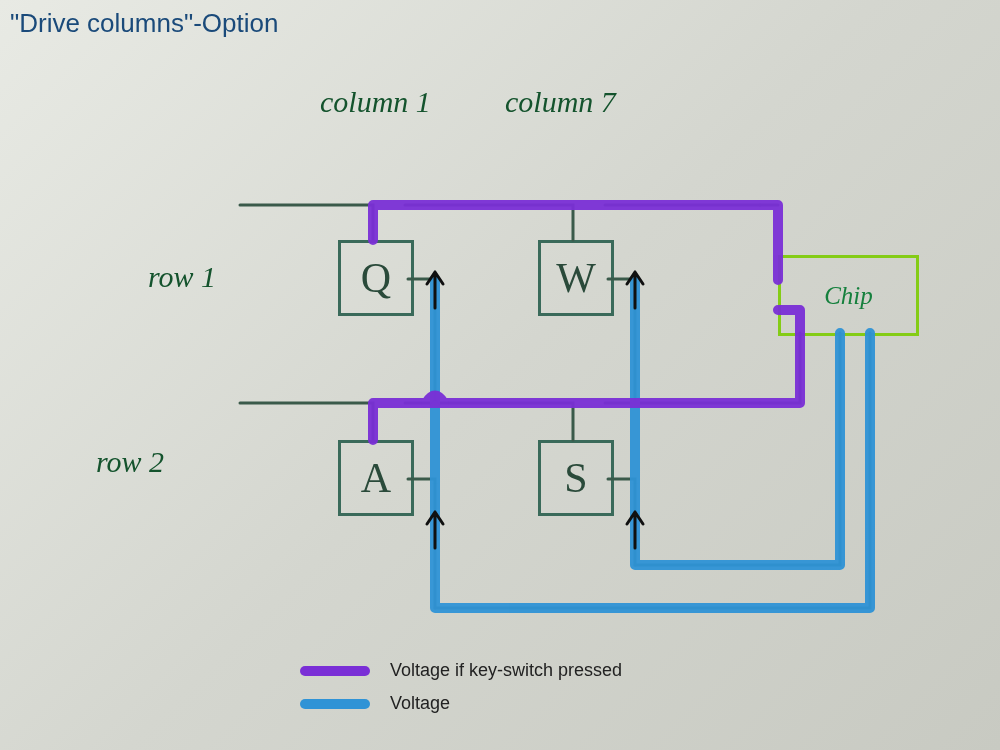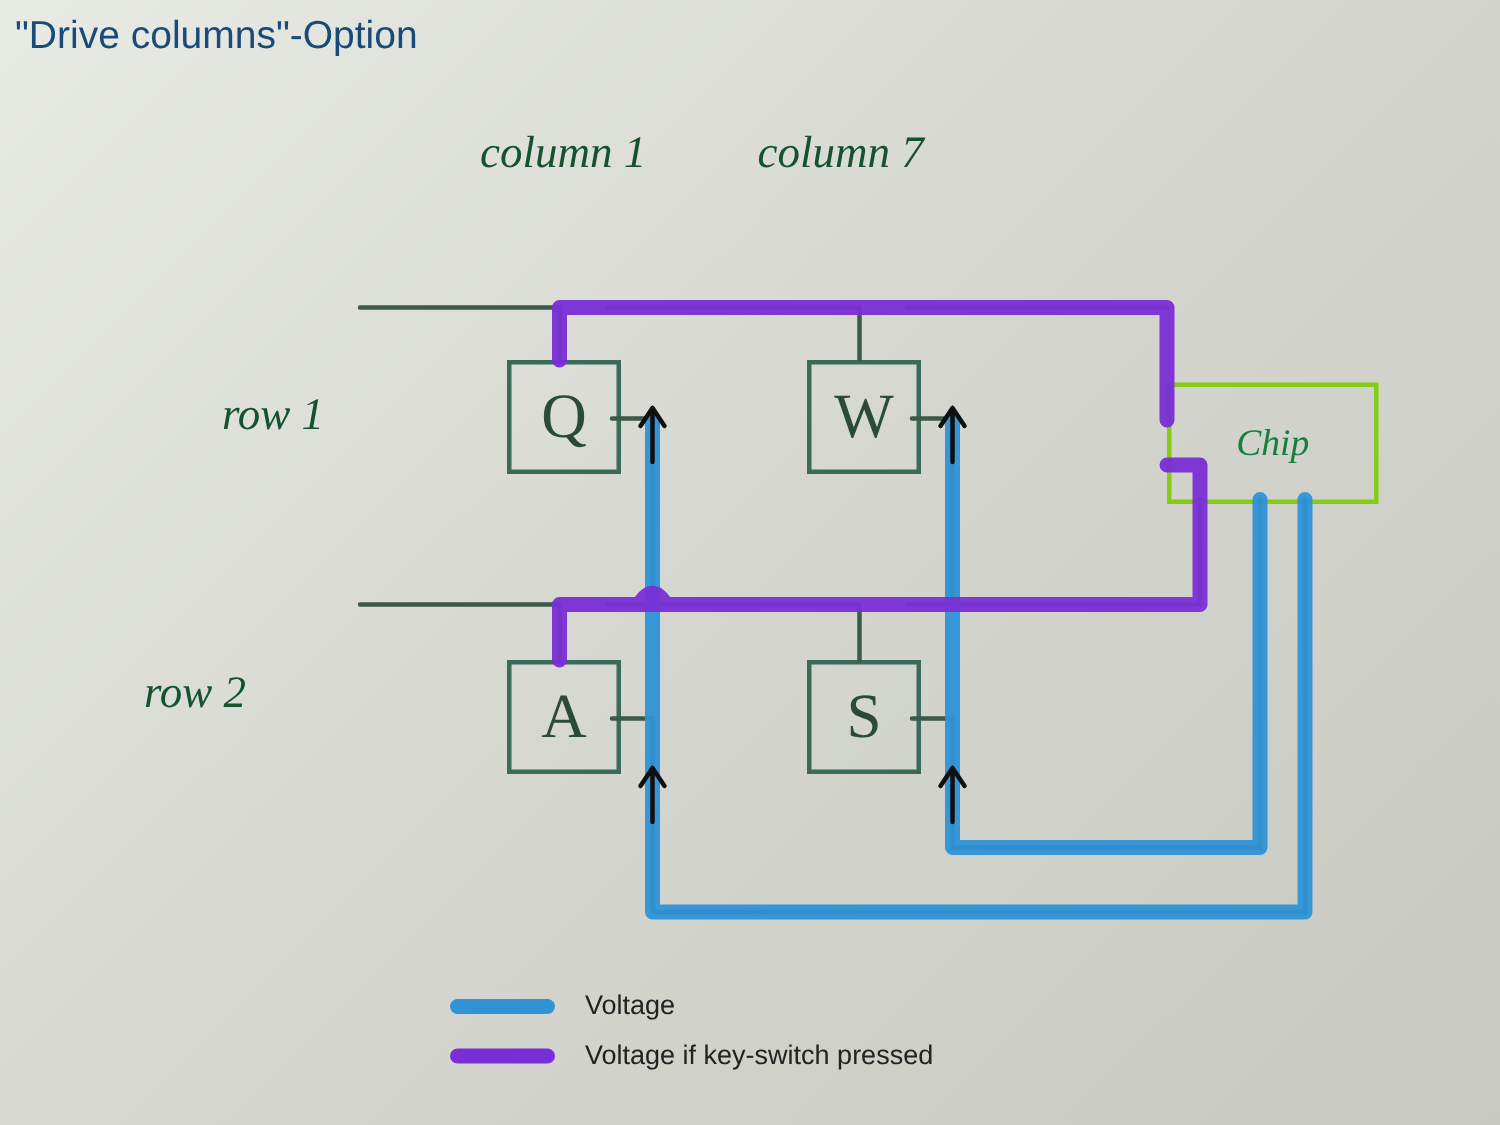--- a/index.html
+++ b/index.html
@@ -157,20 +157,20 @@
   <g stroke="#101010" stroke-width="3" fill="none" stroke-linecap="round">
     <path d="M435,308 L435,272 M435,272 L427,284 M435,272 L443,284"></path>
     <path d="M635,308 L635,272 M635,272 L627,284 M635,272 L643,284"></path>
     <path d="M435,548 L435,512 M435,512 L427,524 M435,512 L443,524"></path>
     <path d="M635,548 L635,512 M635,512 L627,524 M635,512 L643,524"></path>
   </g>
 </svg>
 
 <div class="legend">
   <div class="legend-row">
+    <div class="legend-swatch" style="background:#7a2fd6;"></div>
+    <span>Voltage if key-switch pressed</span>
+  </div>
+  <div class="legend-row">
     <div class="legend-swatch" style="background:#2f93d6;"></div>
     <span>Voltage</span>
-  </div>
-  <div class="legend-row">
-    <div class="legend-swatch" style="background:#7a2fd6;"></div>
-    <span>Voltage if key-switch pressed</span>
   </div>
 </div>
 
 </body></html>

